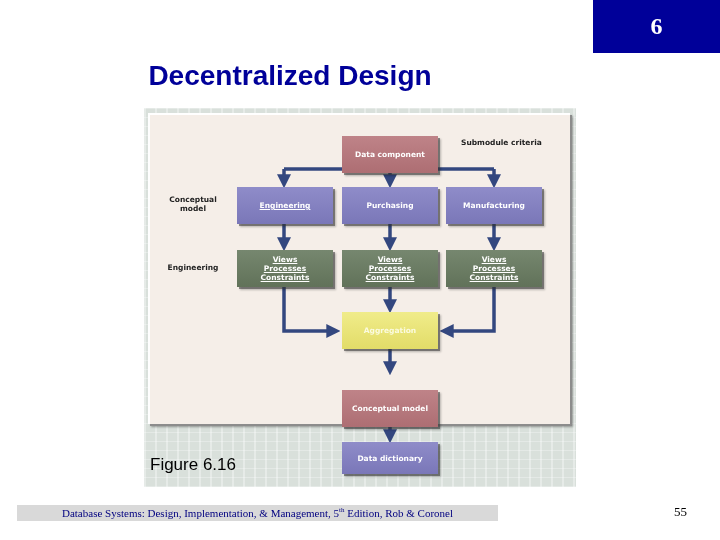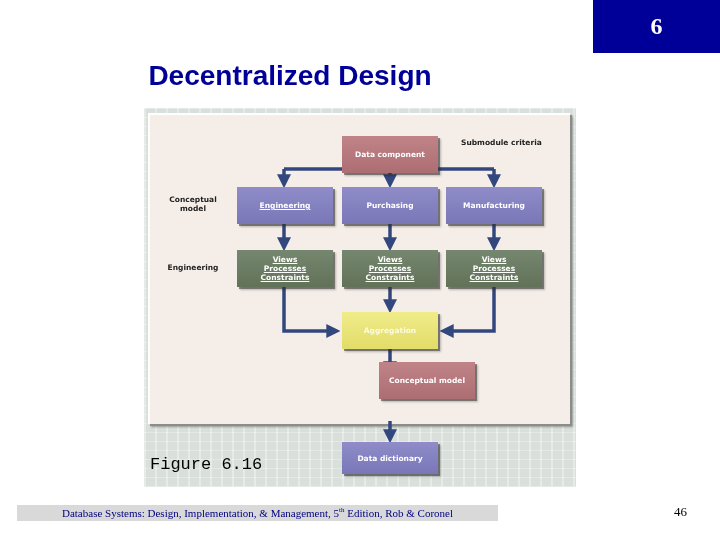--- a/index.html
+++ b/index.html
@@ -46,21 +46,21 @@
   .box.red { background: linear-gradient(#bf8388, #ad6e73); }
   .box.purple { background: linear-gradient(#8f8cc9, #7a77b8); }
   .box.green { background: linear-gradient(#76876f, #617259); text-decoration: underline; }
   .box.yellow { background: linear-gradient(#f0ec8a, #e2dc68); color: #fbfbe0; }
   .side-label {
     position: absolute; font-family: "DejaVu Sans", sans-serif; font-size: 7.5px; font-weight: bold;
     color: #222222; text-align: center; line-height: 9px;
   }
   .figure-caption {
     position: absolute; left: 150px; top: 455px;
-    font-family: Liberation Mono, monospace; font-size: 17px; color: #000000;
+    font-family: Liberation Sans, sans-serif; font-size: 17px; color: #000000;
   }
   .footer-bar {
     position: absolute; left: 17px; top: 505px; width: 481px; height: 16px;
     background: #d9d9d9;
   }
   .footer-text {
     position: absolute; left: 0; top: 0; width: 100%; height: 16px; line-height: 16px;
     text-align: center;
     font-family: "Liberation Serif", serif; font-size: 11px; color: #000080;
   }
@@ -157,28 +157,28 @@
       <div>Views</div>
       <div>Processes</div>
       <div>Constraints</div>
     </div>
   </div>
 
   <div class="box yellow" style="left:198px; top:204px;">
     <span>Aggregation</span>
   </div>
 
-  <div class="box red" style="left:198px; top:254px;margin-left:37px;">
+  <div class="box red" style="left:198px; top:282px;">
     <span>Conceptual model</span>
   </div>
 
   <div class="box purple" style="left:198px; top:334px; height:32px;">
     <span>Data dictionary</span>
   </div>
 </div>
 
 <div class="figure-caption">Figure 6.16</div>
 
 <div class="footer-bar">
   <div class="footer-text"><span>Database Systems: Design, Implementation, &amp; Management, 5</span><sup>th</sup><span> Edition, Rob &amp; Coronel</span></div>
 </div>
 
-<div class="page-num">46</div>
+<div class="page-num">55</div>
 
 </body></html>

